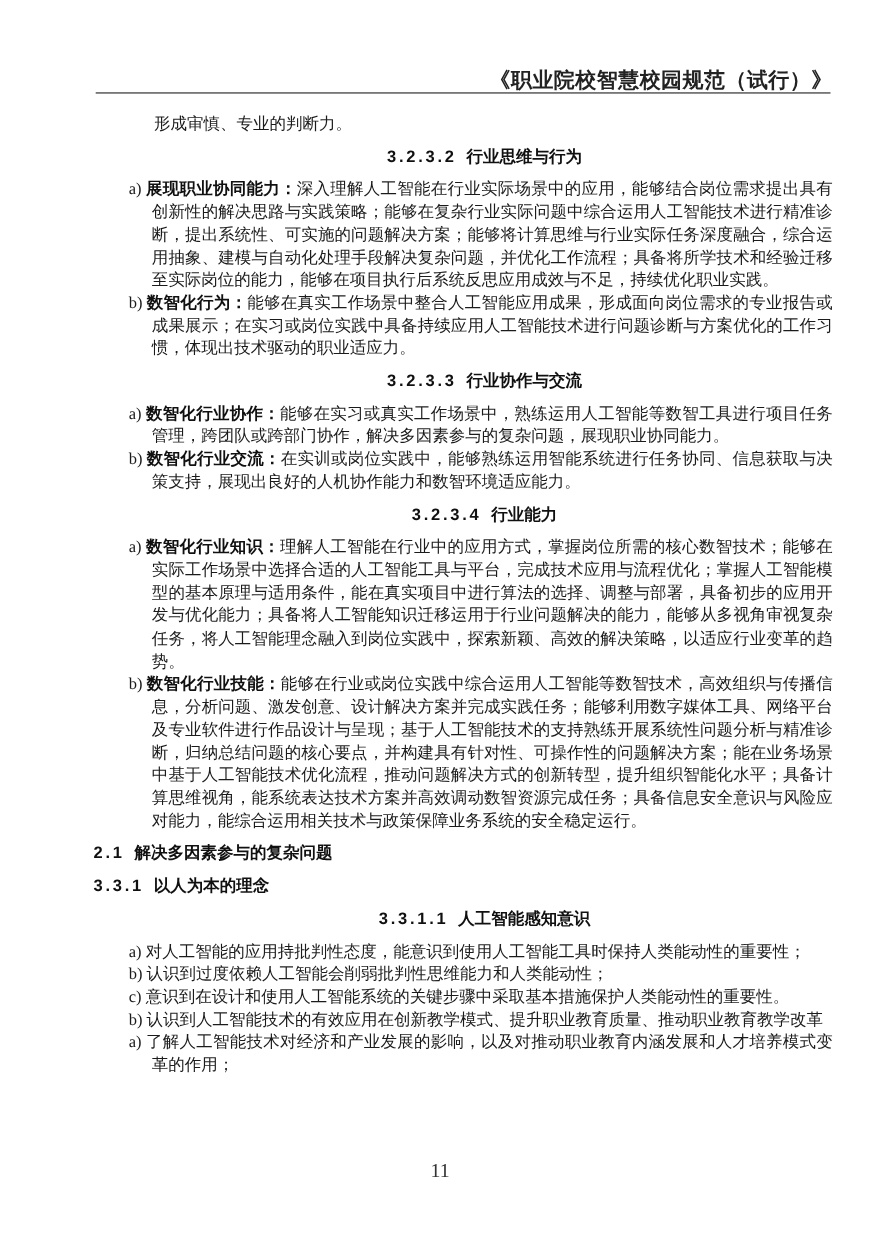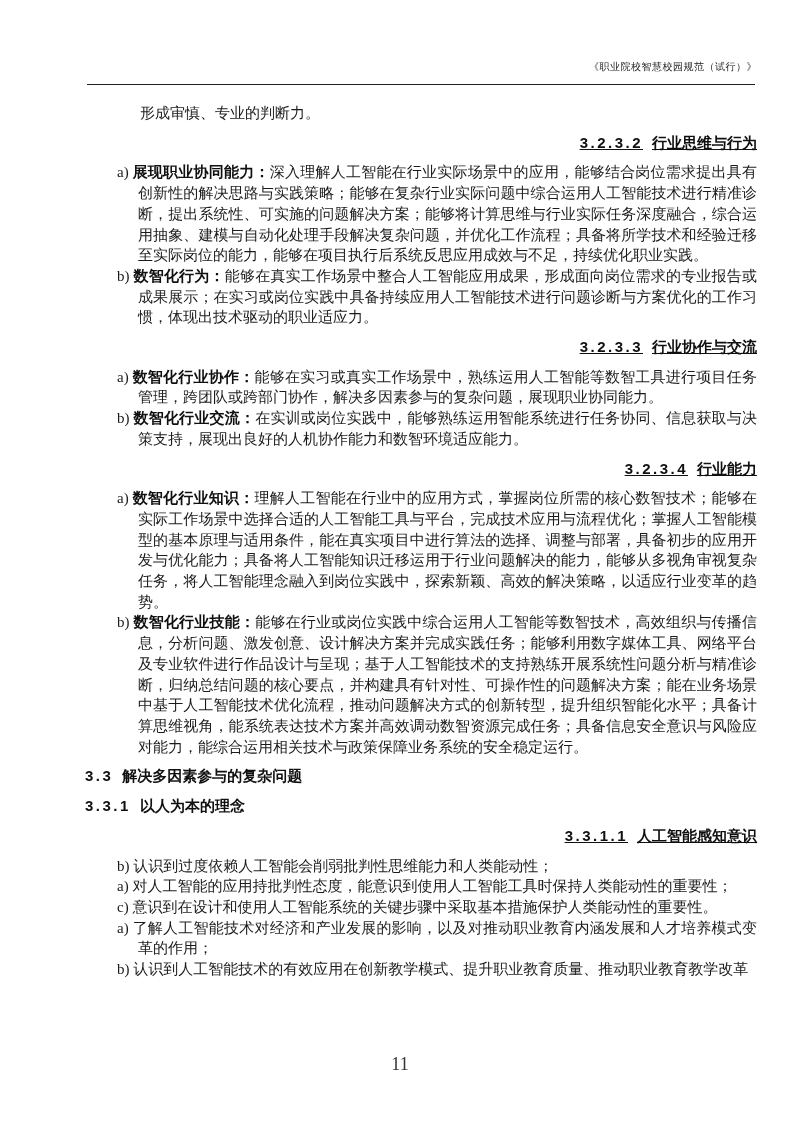--- a/index.html
+++ b/index.html
@@ -9,24 +9,25 @@
     height: 1131px;
     background: #ffffff;
     overflow: hidden;
     color: #1b1b1b;
     font-family: "Liberation Serif", "DejaVu Serif", serif;
   }
   .header-title {
     position: absolute;
     top: 60px;
     right: 43px;
-    font-size: 10px;
+    font-size: 19px;
     letter-spacing: 0.5px;
     white-space: nowrap;
     color: #222222;
+    font-weight: bold;
   }
   .header-rule {
     position: absolute;
     top: 84px;
     left: 87px;
     width: 668px;
     height: 0;
     border-top: 1.8px solid #1f1f1f;
   }
   .doc-body {
@@ -46,22 +47,21 @@
     font-size: 15px;
     color: #101010;
     text-align: left;
   }
   .h4 {
     margin: 9px 0 9px 39px;
     font-family: "Liberation Sans", "DejaVu Sans", sans-serif;
     font-weight: bold;
     font-size: 15px;
     color: #101010;
-    text-align: right;
-    text-decoration: underline;
+    text-align: center;
   }
   .hnum { letter-spacing: 2.5px; margin-right: 9px; }
   .list-item { margin-left: 32px; padding-left: 21px; text-indent: -21px; }
   .lead {
     font-family: "Liberation Sans", "DejaVu Sans", sans-serif;
     font-weight: bold;
     color: #101010;
   }
   .page-footer {
     position: absolute;
@@ -86,26 +86,26 @@
       <p class="cont-paragraph">形成审慎、专业的判断力。</p>
       <div class="h4"><span class="hnum">3.2.3.2</span><span class="htitle">行业思维与行为</span></div>
       <div class="list-item"><span class="marker">a) </span><span class="lead">展现职业协同能力：</span>深入理解人工智能在行业实际场景中的应用，能够结合岗位需求提出具有创新性的解决思路与实践策略；能够在复杂行业实际问题中综合运用人工智能技术进行精准诊断，提出系统性、可实施的问题解决方案；能够将计算思维与行业实际任务深度融合，综合运用抽象、建模与自动化处理手段解决复杂问题，并优化工作流程；具备将所学技术和经验迁移至实际岗位的能力，能够在项目执行后系统反思应用成效与不足，持续优化职业实践。</div>
       <div class="list-item"><span class="marker">b) </span><span class="lead">数智化行为：</span>能够在真实工作场景中整合人工智能应用成果，形成面向岗位需求的专业报告或成果展示；在实习或岗位实践中具备持续应用人工智能技术进行问题诊断与方案优化的工作习惯，体现出技术驱动的职业适应力。</div>
       <div class="h4"><span class="hnum">3.2.3.3</span><span class="htitle">行业协作与交流</span></div>
       <div class="list-item"><span class="marker">a) </span><span class="lead">数智化行业协作：</span>能够在实习或真实工作场景中，熟练运用人工智能等数智工具进行项目任务管理，跨团队或跨部门协作，解决多因素参与的复杂问题，展现职业协同能力。</div>
       <div class="list-item"><span class="marker">b) </span><span class="lead">数智化行业交流：</span>在实训或岗位实践中，能够熟练运用智能系统进行任务协同、信息获取与决策支持，展现出良好的人机协作能力和数智环境适应能力。</div>
       <div class="h4"><span class="hnum">3.2.3.4</span><span class="htitle">行业能力</span></div>
       <div class="list-item"><span class="marker">a) </span><span class="lead">数智化行业知识：</span>理解人工智能在行业中的应用方式，掌握岗位所需的核心数智技术；能够在实际工作场景中选择合适的人工智能工具与平台，完成技术应用与流程优化；掌握人工智能模型的基本原理与适用条件，能在真实项目中进行算法的选择、调整与部署，具备初步的应用开发与优化能力；具备将人工智能知识迁移运用于行业问题解决的能力，能够从多视角审视复杂任务，将人工智能理念融入到岗位实践中，探索新颖、高效的解决策略，以适应行业变革的趋势。</div>
       <div class="list-item"><span class="marker">b) </span><span class="lead">数智化行业技能：</span>能够在行业或岗位实践中综合运用人工智能等数智技术，高效组织与传播信息，分析问题、激发创意、设计解决方案并完成实践任务；能够利用数字媒体工具、网络平台及专业软件进行作品设计与呈现；基于人工智能技术的支持熟练开展系统性问题分析与精准诊断，归纳总结问题的核心要点，并构建具有针对性、可操作性的问题解决方案；能在业务场景中基于人工智能技术优化流程，推动问题解决方式的创新转型，提升组织智能化水平；具备计算思维视角，能系统表达技术方案并高效调动数智资源完成任务；具备信息安全意识与风险应对能力，能综合运用相关技术与政策保障业务系统的安全稳定运行。</div>
-      <div class="h2"><span class="hnum">3.3</span><span class="htitle">解决多因素参与的复杂问题</span></div>
+      <div class="h2"><span class="hnum">2.1</span><span class="htitle">解决多因素参与的复杂问题</span></div>
       <div class="h3"><span class="hnum">3.3.1</span><span class="htitle">以人为本的理念</span></div>
       <div class="h4"><span class="hnum">3.3.1.1</span><span class="htitle">人工智能感知意识</span></div>
+      <div class="list-item"><span class="marker">a) </span>对人工智能的应用持批判性态度，能意识到使用人工智能工具时保持人类能动性的重要性；</div>
       <div class="list-item"><span class="marker">b) </span>认识到过度依赖人工智能会削弱批判性思维能力和人类能动性；</div>
-      <div class="list-item"><span class="marker">a) </span>对人工智能的应用持批判性态度，能意识到使用人工智能工具时保持人类能动性的重要性；</div>
       <div class="list-item"><span class="marker">c) </span>意识到在设计和使用人工智能系统的关键步骤中采取基本措施保护人类能动性的重要性。</div>
+      <div class="list-item"><span class="marker">b) </span>认识到人工智能技术的有效应用在创新教学模式、提升职业教育质量、推动职业教育教学改革</div>
       <div class="list-item"><span class="marker">a) </span>了解人工智能技术对经济和产业发展的影响，以及对推动职业教育内涵发展和人才培养模式变革的作用；</div>
-      <div class="list-item"><span class="marker">b) </span>认识到人工智能技术的有效应用在创新教学模式、提升职业教育质量、推动职业教育教学改革</div>
     </div>
 
   <div class="page-footer">
     <span>11</span>
   </div>
 </div>
 
 </body></html>

